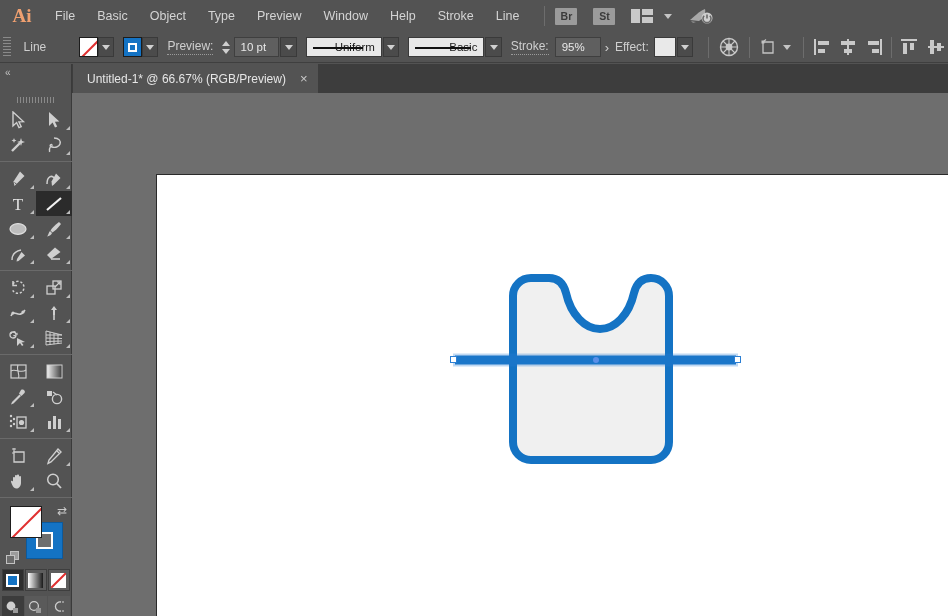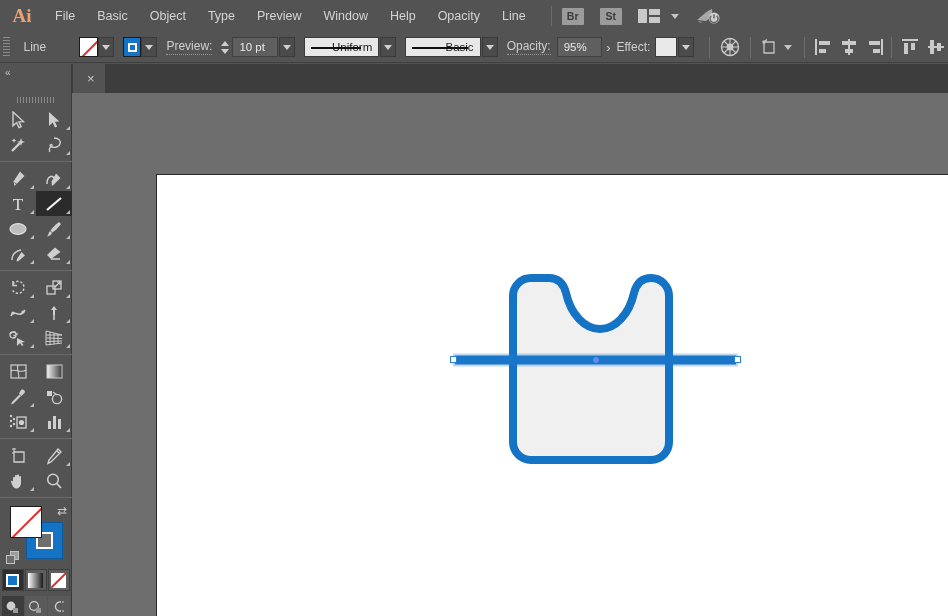--- a/index.html
+++ b/index.html
@@ -229,21 +229,21 @@
 
   <div class="menubar">
     <div class="ai-logo">Ai</div>
     <div class="menu-item">File</div>
     <div class="menu-item">Basic</div>
     <div class="menu-item">Object</div>
     <div class="menu-item">Type</div>
     <div class="menu-item">Preview</div>
     <div class="menu-item">Window</div>
     <div class="menu-item">Help</div>
-    <div class="menu-item">Opacity</div>
+    <div class="menu-item">Stroke</div>
     <div class="menu-item">Line</div>
     <div class="menu-sep"></div>
     <div class="sq-btn">Br</div>
     <div class="sq-btn">St</div>
     <div class="arrange-ic">
       <i class="a1"></i>
         <i class="a2"></i>
         <i class="a3"></i>
     </div>
     <div class="chev" style="margin-left:8px"></div>
@@ -293,21 +293,21 @@
       </div>
 
     <div class="combo" style="width:88px">
       <span class="dashline" style="width:56px"></span>
       <span>Basic</span>
     </div>
     <div class="dd-btn" style="margin-left:1px">
         <span class="chev"></span>
       </div>
 
-    <div class="ctrl-label dotted" style="margin-right:6px">Opacity:</div>
+    <div class="ctrl-label dotted" style="margin-right:6px">Stroke:</div>
     <div class="field" style="width:52px">95%</div>
     <div style="color:#d0d0d0;font-size:13px;margin:0 5px 0 4px;">›</div>
 
     <div class="ctrl-label" style="margin:0 5px 0 1px">Effect:</div>
     <div class="style-sw"></div>
     <div class="dd-btn" style="margin-left:1px">
         <span class="chev"></span>
       </div>
 
     <div class="ctrl-sep" style="margin:0 6px"></div>
@@ -356,20 +356,21 @@
       <b style="left:2px;top:1px;width:4px;height:14px"></b>
       <b style="left:9px;top:4px;width:4px;height:8px"></b>
     </div>
   </div>
 
   <div class="tabbar"></div>
   <div class="lpanel-head">
     <div class="collapse-ar">«</div>
   </div>
   <div class="doc-tab">
+    <span class="title">Untitled-1* @ 66.67% (RGB/Preview)</span>
     <span class="xclose">×</span>
   </div>
 
   <div class="toolbar">
     <div class="tool-grip">
         <i></i>
       </div>
 
     <div class="tool-grid">
       <div class="tool">

